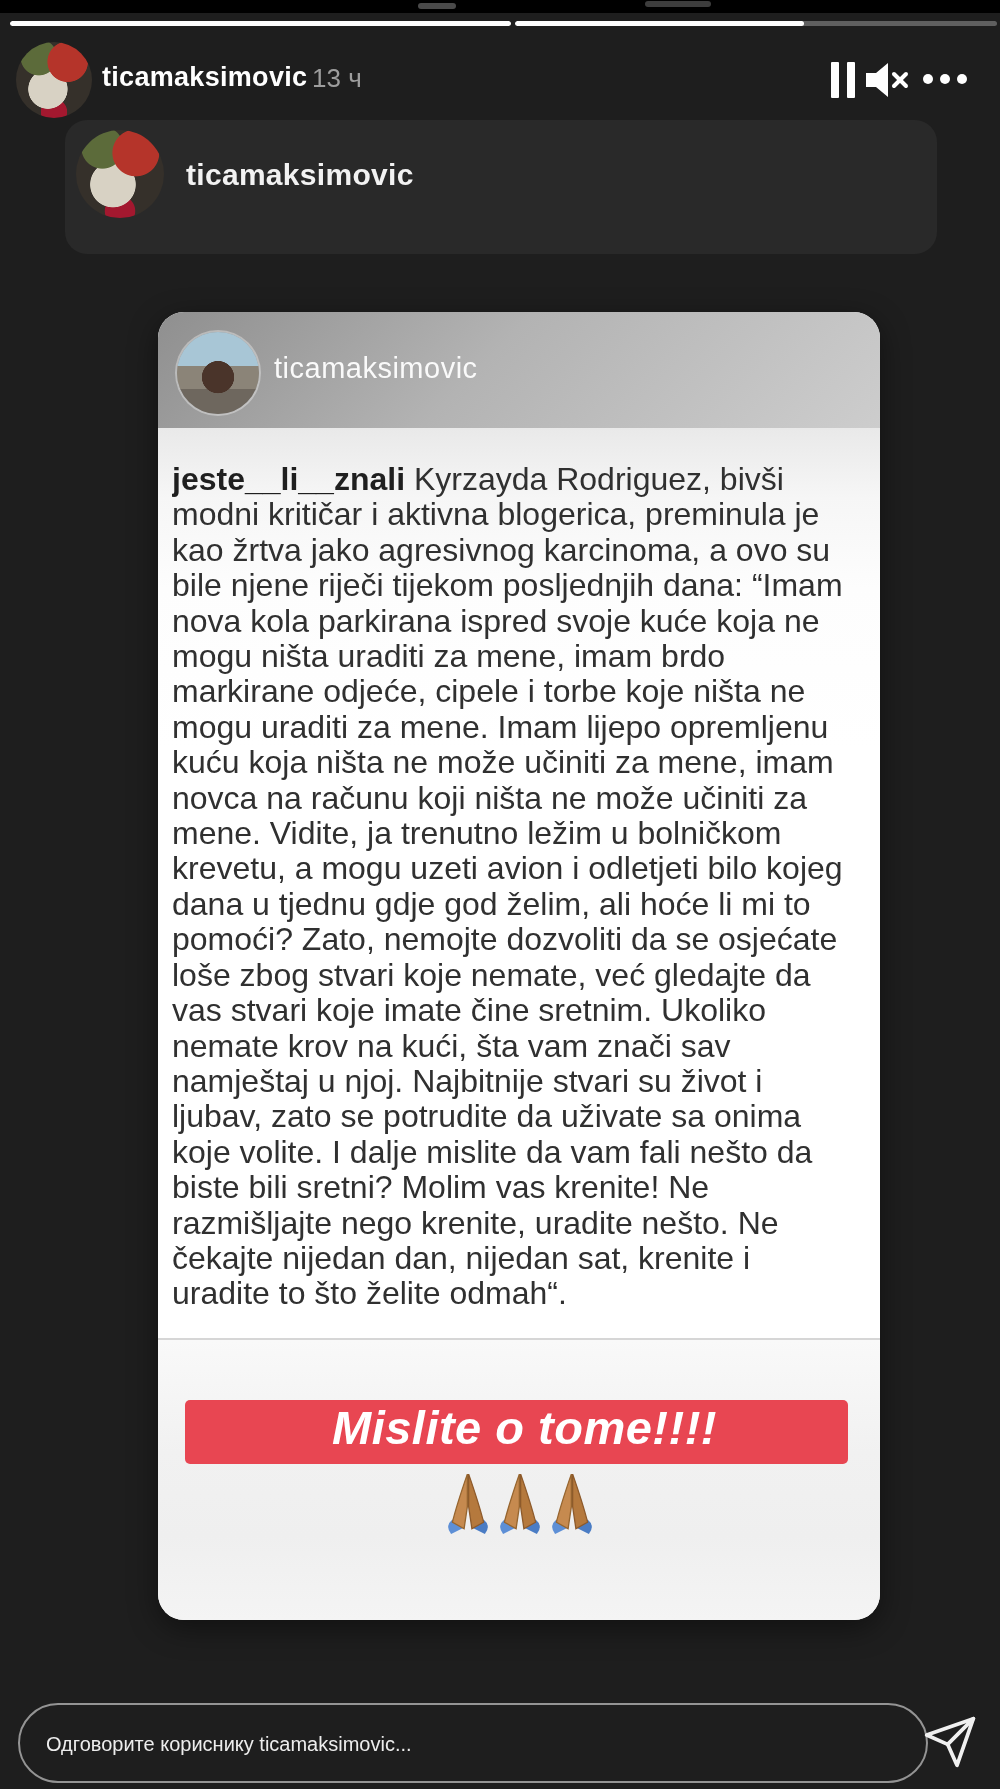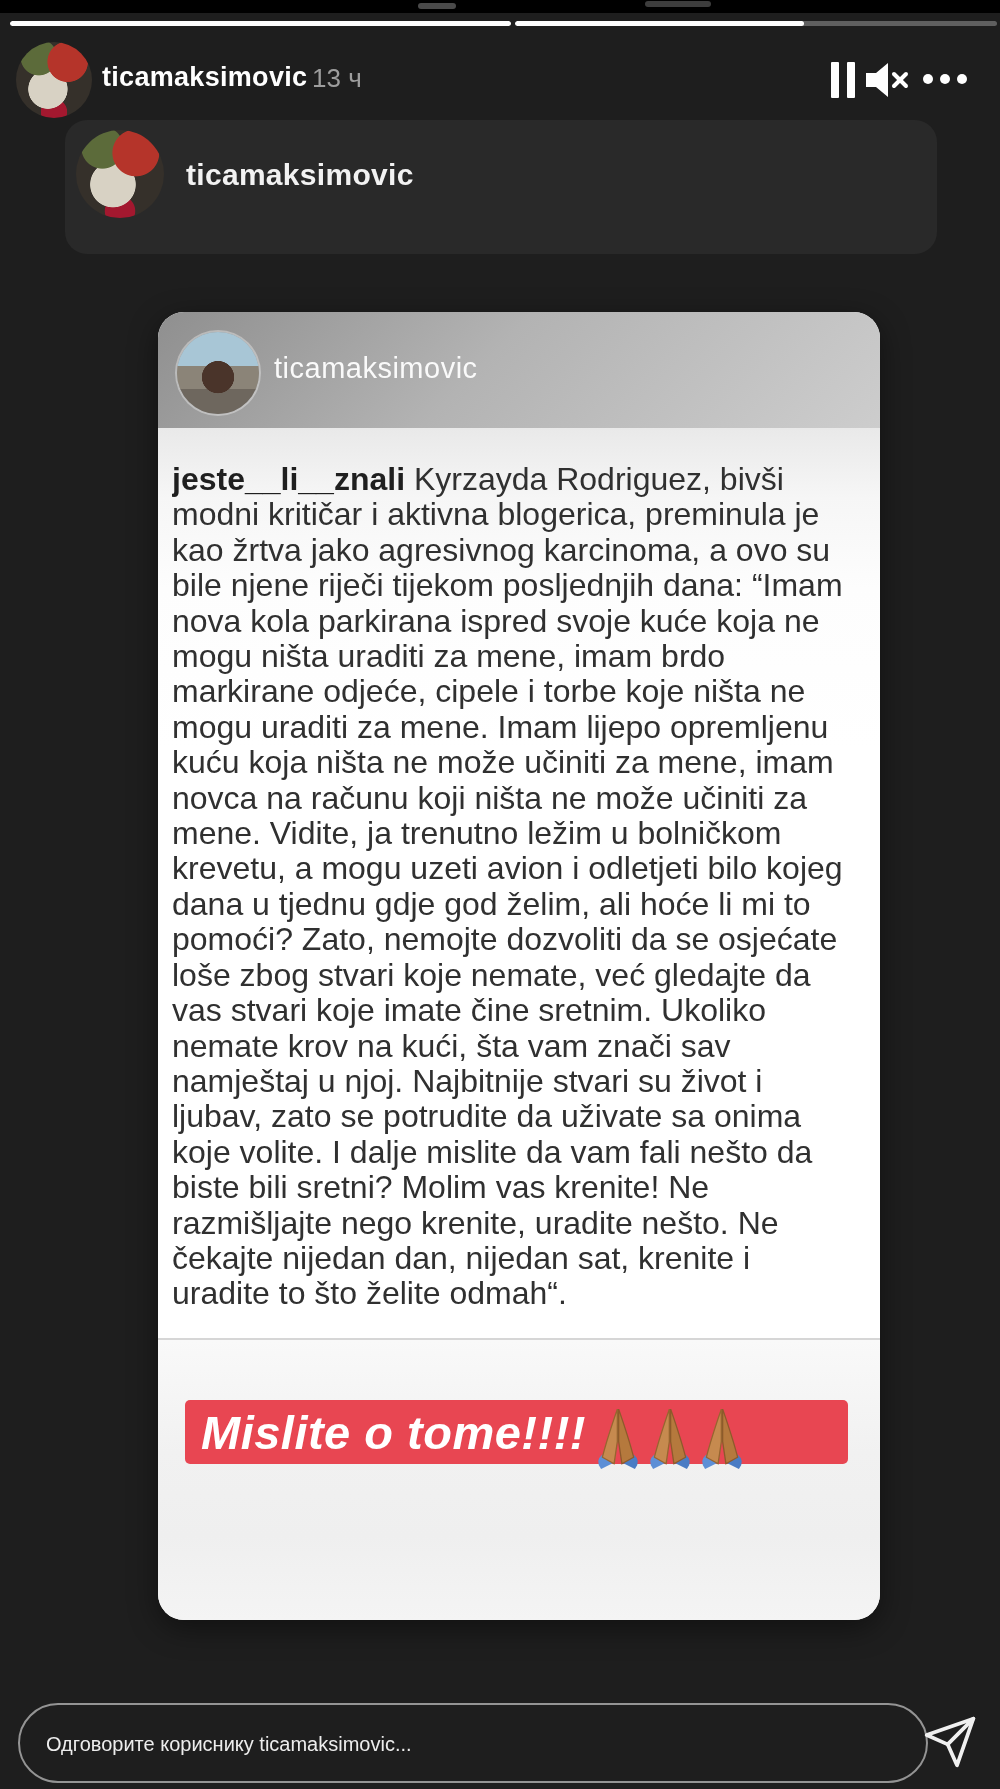--- a/index.html
+++ b/index.html
@@ -169,21 +169,21 @@
 namještaj u njoj. Najbitnije stvari su život i
 ljubav, zato se potrudite da uživate sa onima
 koje volite. I dalje mislite da vam fali nešto da
 biste bili sretni? Molim vas krenite! Ne
 razmišljajte nego krenite, uradite nešto. Ne
 čekajte nijedan dan, nijedan sat, krenite i
 uradite to što želite odmah“.</span></div>
     </div>
     <div class="card-divider"></div>
     <div class="card-bottom">
-      <div class="sticker" id="sticker" style="background: rgb(232, 70, 82);">
+      <div class="sticker" id="sticker" style="background: rgb(232, 70, 82); flex-direction: column;">
         <span class="sticker-text">Mislite o tome!!!!</span>
         <span class="hands" id="hands">
             <svg width="52" height="70" viewBox="0 0 40 52">
               <path d="M8 38 Q2 43 7 49 L17 44 Z" fill="#5d8fd6"></path>
               <path d="M32 38 Q38 43 33 49 L23 44 Z" fill="#4a7cc4"></path>
               <path d="M19.5 3 C15 16 11 28 8 40 L17 45 L19.5 28 Z" fill="#c68a4f" stroke="#96652f" stroke-width="1"></path>
               <path d="M20.5 3 C25 16 29 28 32 40 L23 45 L20.5 28 Z" fill="#b5793d" stroke="#8d5a2b" stroke-width="1"></path>
             </svg>
             <svg width="52" height="70" viewBox="0 0 40 52">
               <path d="M8 38 Q2 43 7 49 L17 44 Z" fill="#5d8fd6"></path>

